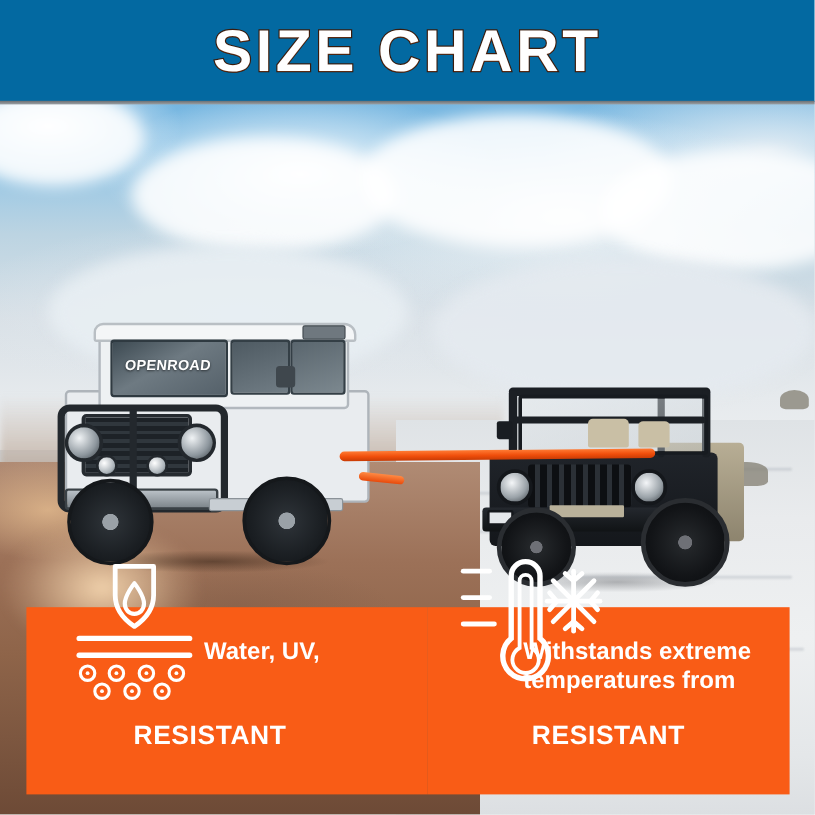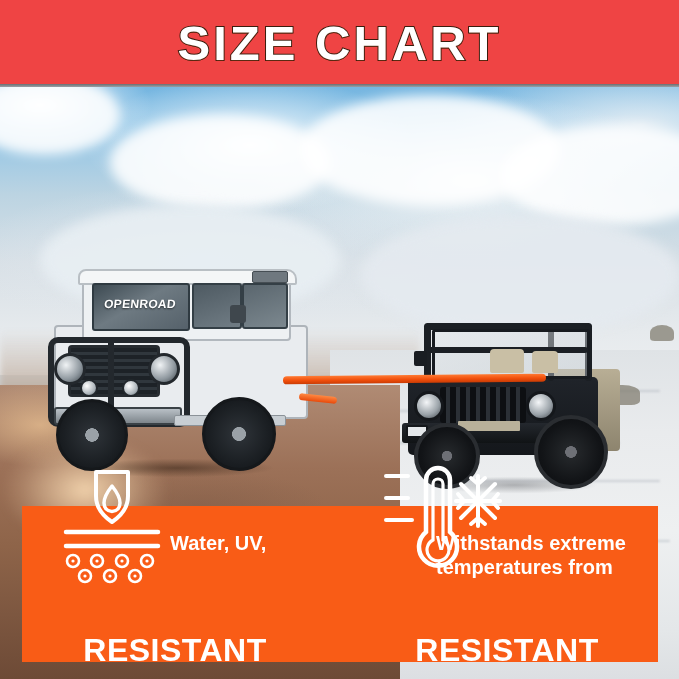--- a/index.html
+++ b/index.html
@@ -15,21 +15,21 @@
     font-family: "Liberation Sans", sans-serif;
     background: #ffffff;
   }
 
   
   .banner {
     position: absolute;
     left: 0; top: 0;
     width: 679px;
     height: 85px;
-    background: #ef4444;
+    background: #0369a1;
     display: flex;
     align-items: center;
     justify-content: center;
     z-index: 40;
   }
   .banner-title {
     font-size: 49px;
     font-weight: bold;
     letter-spacing: 3px;
     color: #ffffff;
@@ -218,21 +218,21 @@
   .card-left  { left: 22px;  top: 506px; width: 334px; height: 156px; }
   .card-right { left: 356px; top: 506px; width: 302px; height: 156px; }
 
   .card-text {
     position: absolute;
     color: #ffffff;
     font-weight: bold;
     line-height: 1.18;
   }
   .card-desc { font-size: 20px; }
-  .card-resist { font-size: 32px; letter-spacing: .5px; margin-top: 32px; }
+  .card-resist { font-size: 22px; letter-spacing: .5px; }
 
   .lt-desc   { left: 148px; top: 26px; width: 160px; }
   .lt-resist { left: 0px;  top: 94px; width: 306px; text-align:center; }
   .rt-desc   { left: 80px;  top: 26px; width: 222px; }
   .rt-resist { left: 0px;  top: 94px; width: 302px; text-align:center; }
 
   
   .icon-wrap { position: absolute; z-index: 35; }
   .icon-water { left: 60px; top: 466px; width: 104px; height: 118px; }
   .icon-temp  { left: 382px; top: 460px; width: 122px; height: 126px; }

